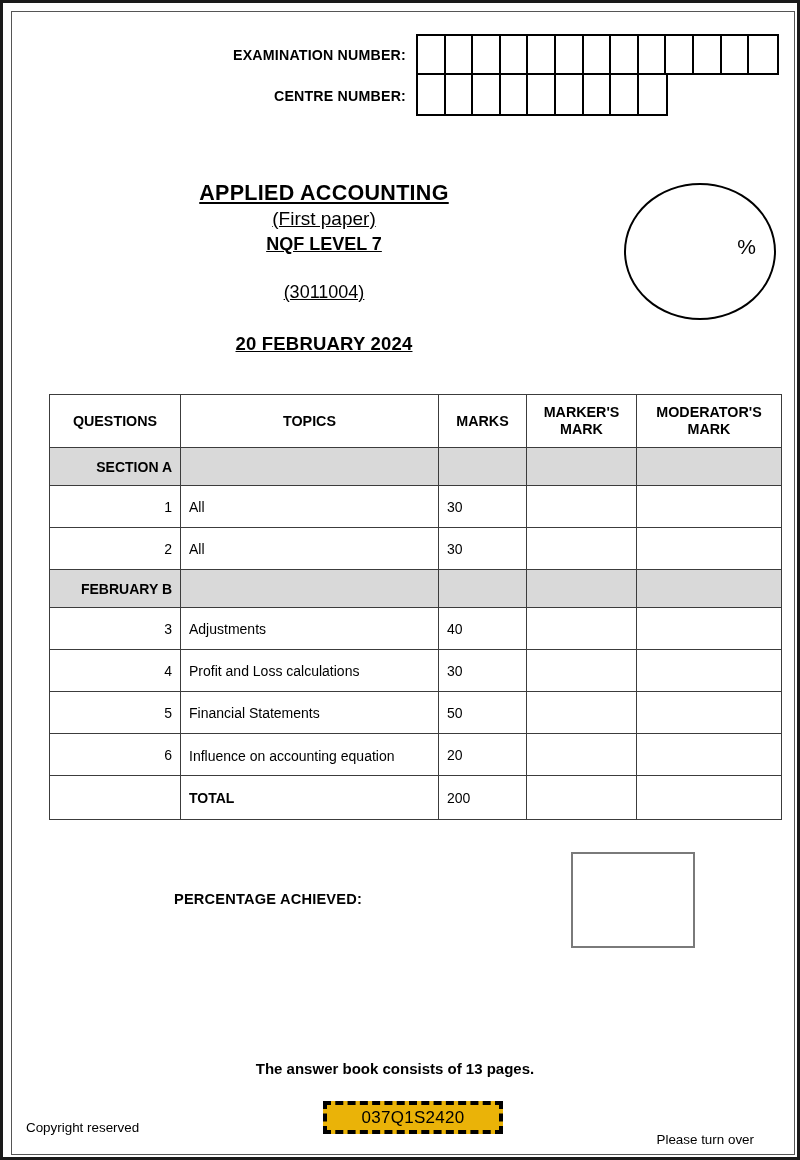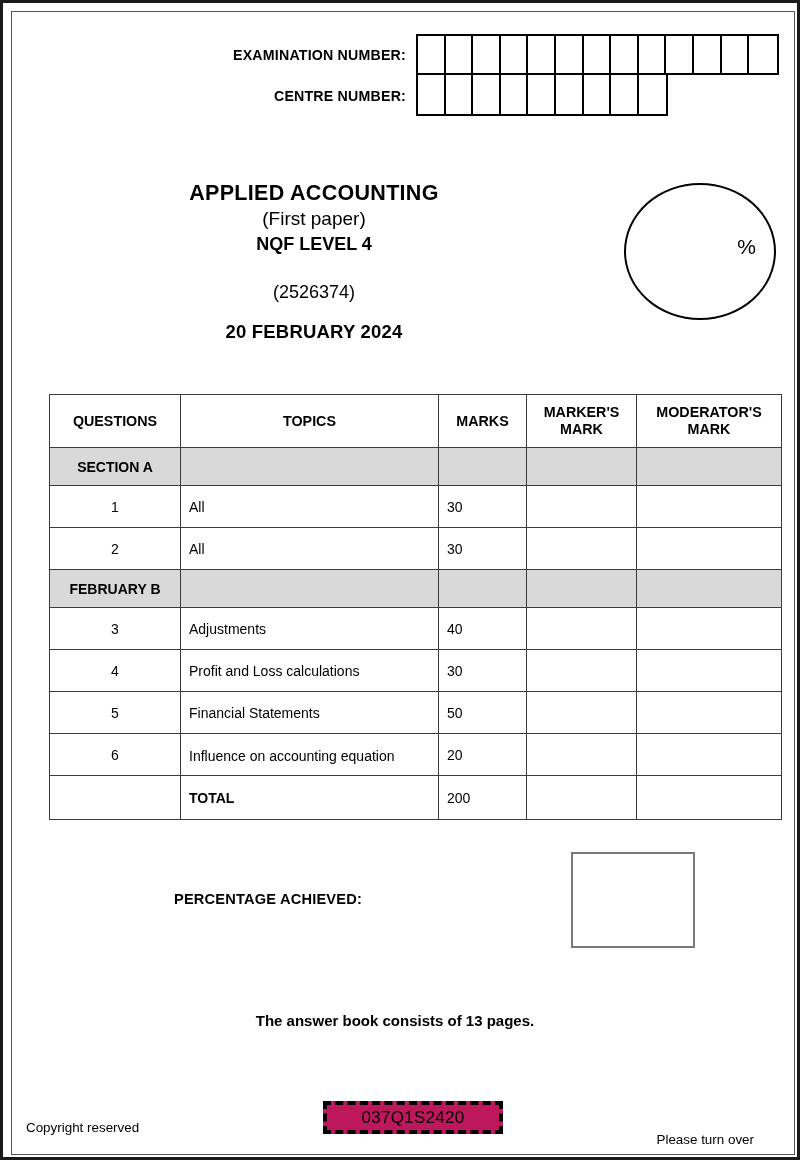--- a/index.html
+++ b/index.html
@@ -69,24 +69,25 @@
   .num-cell {
     width: 27.6px;
     border-right: 2.4px solid #000;
     box-sizing: border-box;
   }
   .num-cell:last-child { border-right: 0; }
 
   
   .title-block {
     position: absolute;
-    left: 2px;
+    left: 12px;
     top: 168px;
     width: 600px;
     text-align: center;
+    text-decoration: underline;
   }
   .t-main {
     font-size: 21.5px;
     font-weight: bold;
     letter-spacing: .3px;
     line-height: 26px;
     color: #000;
   }
   .t-sub {
     font-size: 19px;
@@ -103,21 +104,21 @@
   .t-code {
     font-size: 18px;
     line-height: 24px;
     margin-top: 24px;
     color: #000;
   }
   .t-date {
     font-size: 18.5px;
     font-weight: bold;
     line-height: 24px;
-    margin-top: 16px;
+    margin-top: 28px;
     letter-spacing: .2px;
     color: #000;
   }
 
   
   .pct-circle {
     position: absolute;
     left: 612px;
     top: 171px;
     width: 152px;
@@ -153,21 +154,21 @@
     box-sizing: border-box;
   }
   .marks-table thead th {
     height: 53px;
     font-weight: bold;
     text-align: center;
     font-size: 14.3px;
     line-height: 17px;
   }
   .marks-table tbody td { height: 42px; }
-  .col-q      { width: 131px; text-align: center; }
+  .col-q      { width: 131px; text-align: right; }
   .col-topic  { width: 258px; text-align: left; margin-left: 41px; }
   .col-marks  { width: 88px;  text-align: left; }
   .col-marker { width: 110px; }
   .col-mod    { width: 145px; }
 
   tr.section-row td {
     background: #d9d9d9;
     font-weight: bold;
     height: 38px;
   }
@@ -195,41 +196,41 @@
     height: 96px;
     border: 2px solid #7a7a7a;
     box-sizing: border-box;
     background: #fff;
   }
 
   
   .answer-note {
     position: absolute;
     left: 0;
-    top: 1000px;
+    top: 1048px;
     width: 766px;
     text-align: center;
     font-size: 15px;
     font-weight: bold;
     color: #000;
   }
 
   
   .stamp {
     position: absolute;
     left: 311px;
     top: 1089px;
     width: 180px;
     height: 33px;
     border: 4px dashed #000;
     box-sizing: border-box;
     display: flex;
     align-items: center;
     justify-content: center;
-    background: #be185d;
+    background: #eab308;
   }
   .stamp-text {
     font-size: 17px;
     letter-spacing: .3px;
     color: #000;
   }
 
   
   .footer {
     position: absolute;
@@ -293,22 +294,22 @@
             <div class="num-cell"></div>
             <div class="num-cell"></div>
           </div>
       </div>
 
     </div>
 
     <div class="title-block">
       <div class="t-main">APPLIED ACCOUNTING</div>
       <div class="t-sub">(First paper)</div>
-      <div class="t-level">NQF LEVEL 4</div>
-      <div class="t-code">(2526374)</div>
+      <div class="t-level">NQF LEVEL 7</div>
+      <div class="t-code">(3011004)</div>
       <div class="t-date">20 FEBRUARY 2024</div>
     </div>
 
     <div class="pct-circle">
       <span class="pct-sign">%</span>
     </div>
 
     <table class="marks-table">
       <thead>
         <tr>

